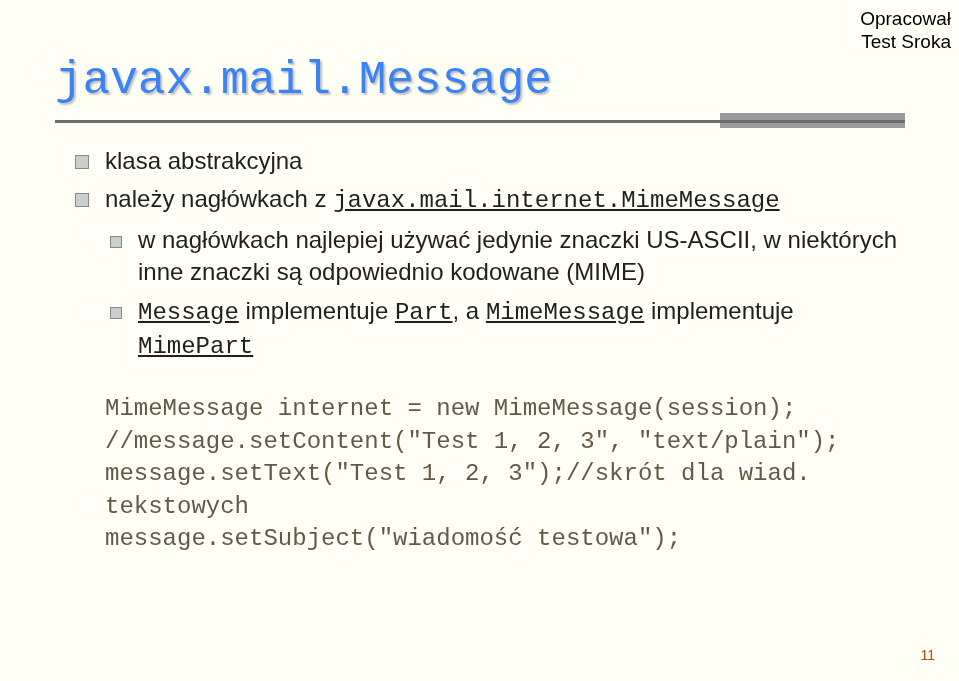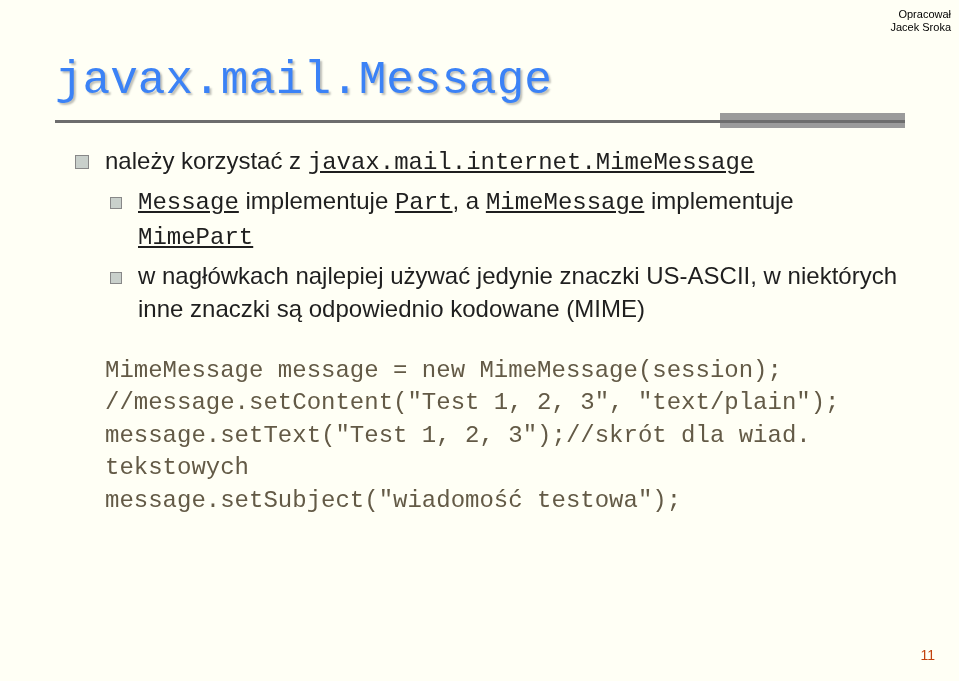--- a/index.html
+++ b/index.html
@@ -12,21 +12,21 @@
     height: 681px;
     background: #fffff5;
     font-family: Arial, Helvetica, sans-serif;
     position: relative;
     overflow: hidden;
   }
   .attribution {
     position: absolute;
     top: 8px;
     right: 8px;
-    font-size: 11px;
+    font-size: 19px;
     line-height: 1.2;
     color: #000;
     text-align: right;
   }
   .title {
     position: absolute;
     top: 55px;
     left: 55px;
     font-family: "Courier New", Courier, monospace;
     font-size: 46px;
@@ -101,52 +101,56 @@
     right: 24px;
     font-size: 14px;
     color: #c2410c;
   }
 </style>
 </head>
 <body>
 
 <div class="attribution">
   <div>Opracował</div>
-  <div>Jacek Sroka</div>
+  <div>Test Sroka</div>
 </div>
 
 <div class="title">javax.mail.Message</div>
 
 <div class="light-bar"></div>
 <div class="heavy-hr"></div>
 
 <div class="content">
 
+  <div class="bullet-row">
+    <div class="bullet-marker"></div>
+    <div class="bullet-text">klasa abstrakcyjna</div>
+  </div>
 
   <div class="bullet-row">
     <div class="bullet-marker"></div>
     <div class="bullet-text">
-      <span>należy korzystać z </span><span class="mono">javax.mail.internet.MimeMessage</span>
+      <span>należy nagłówkach z </span><span class="mono">javax.mail.internet.MimeMessage</span>
     </div>
+  </div>
+
+  <div class="bullet-row indent-row">
+    <div class="bullet-marker indent"></div>
+    <div class="bullet-text">w nagłówkach najlepiej używać jedynie znaczki US-ASCII, w niektórych inne znaczki są odpowiednio kodowane (MIME)</div>
   </div>
 
   <div class="bullet-row indent-row">
     <div class="bullet-marker indent"></div>
     <div class="bullet-text">
       <span class="mono">Message</span><span> implementuje </span><span class="mono">Part</span><span>, a </span><span class="mono">MimeMessage</span><span> implementuje </span><span class="mono">MimePart</span>
     </div>
   </div>
 
-  <div class="bullet-row indent-row">
-    <div class="bullet-marker indent"></div>
-    <div class="bullet-text">w nagłówkach najlepiej używać jedynie znaczki US-ASCII, w niektórych inne znaczki są odpowiednio kodowane (MIME)</div>
-  </div>
-
   <div class="code-block">
-    <div>MimeMessage message = new MimeMessage(session);</div>
+    <div>MimeMessage internet = new MimeMessage(session);</div>
     <div>//message.setContent("Test 1, 2, 3", "text/plain");</div>
     <div>message.setText("Test 1, 2, 3");//skrót dla wiad. tekstowych</div>
     <div>message.setSubject("wiadomość testowa");</div>
   </div>
 
 </div>
 
 <div class="page-num">11</div>
 
 </body></html>

